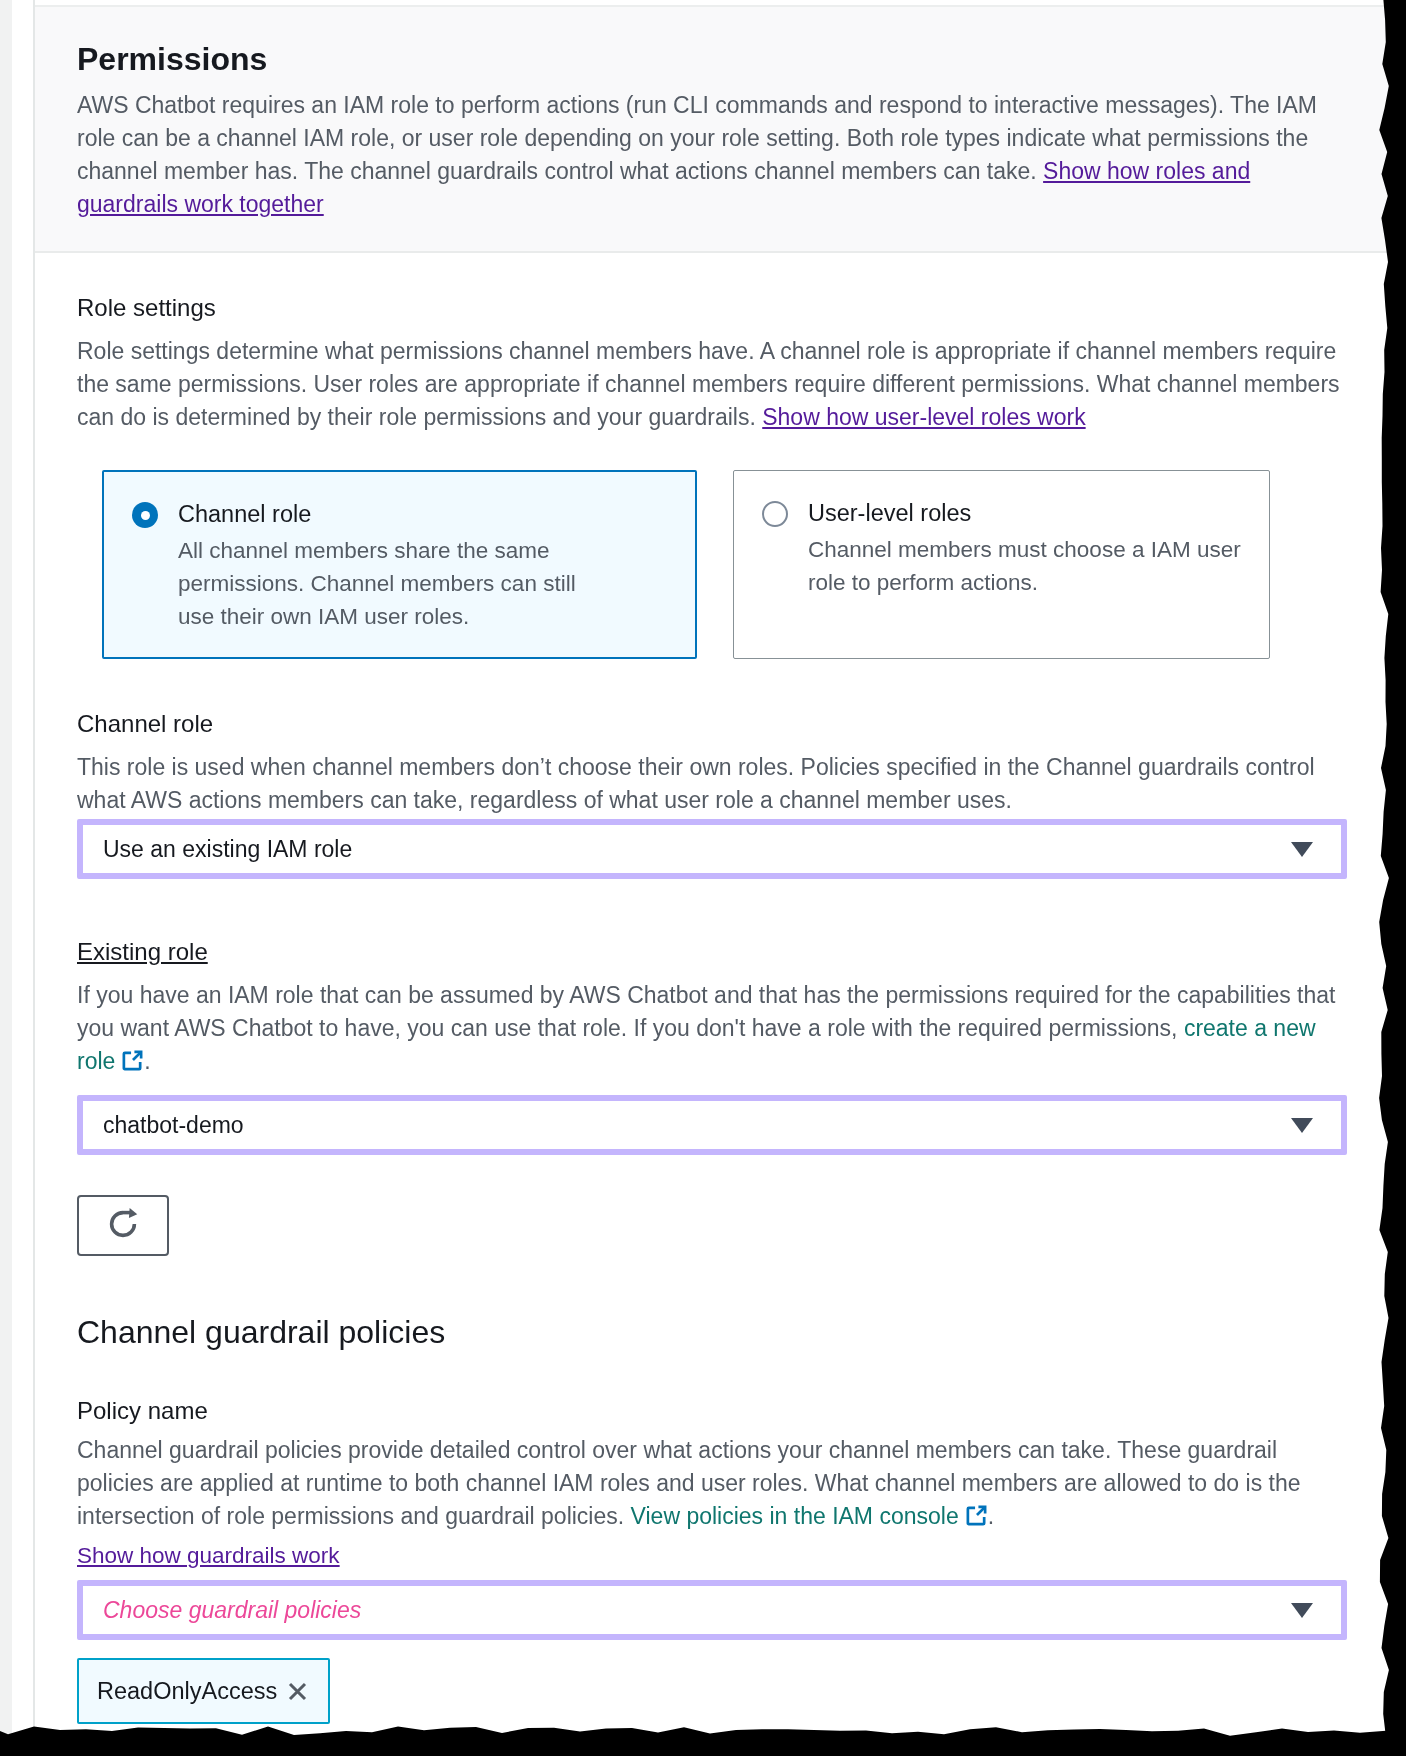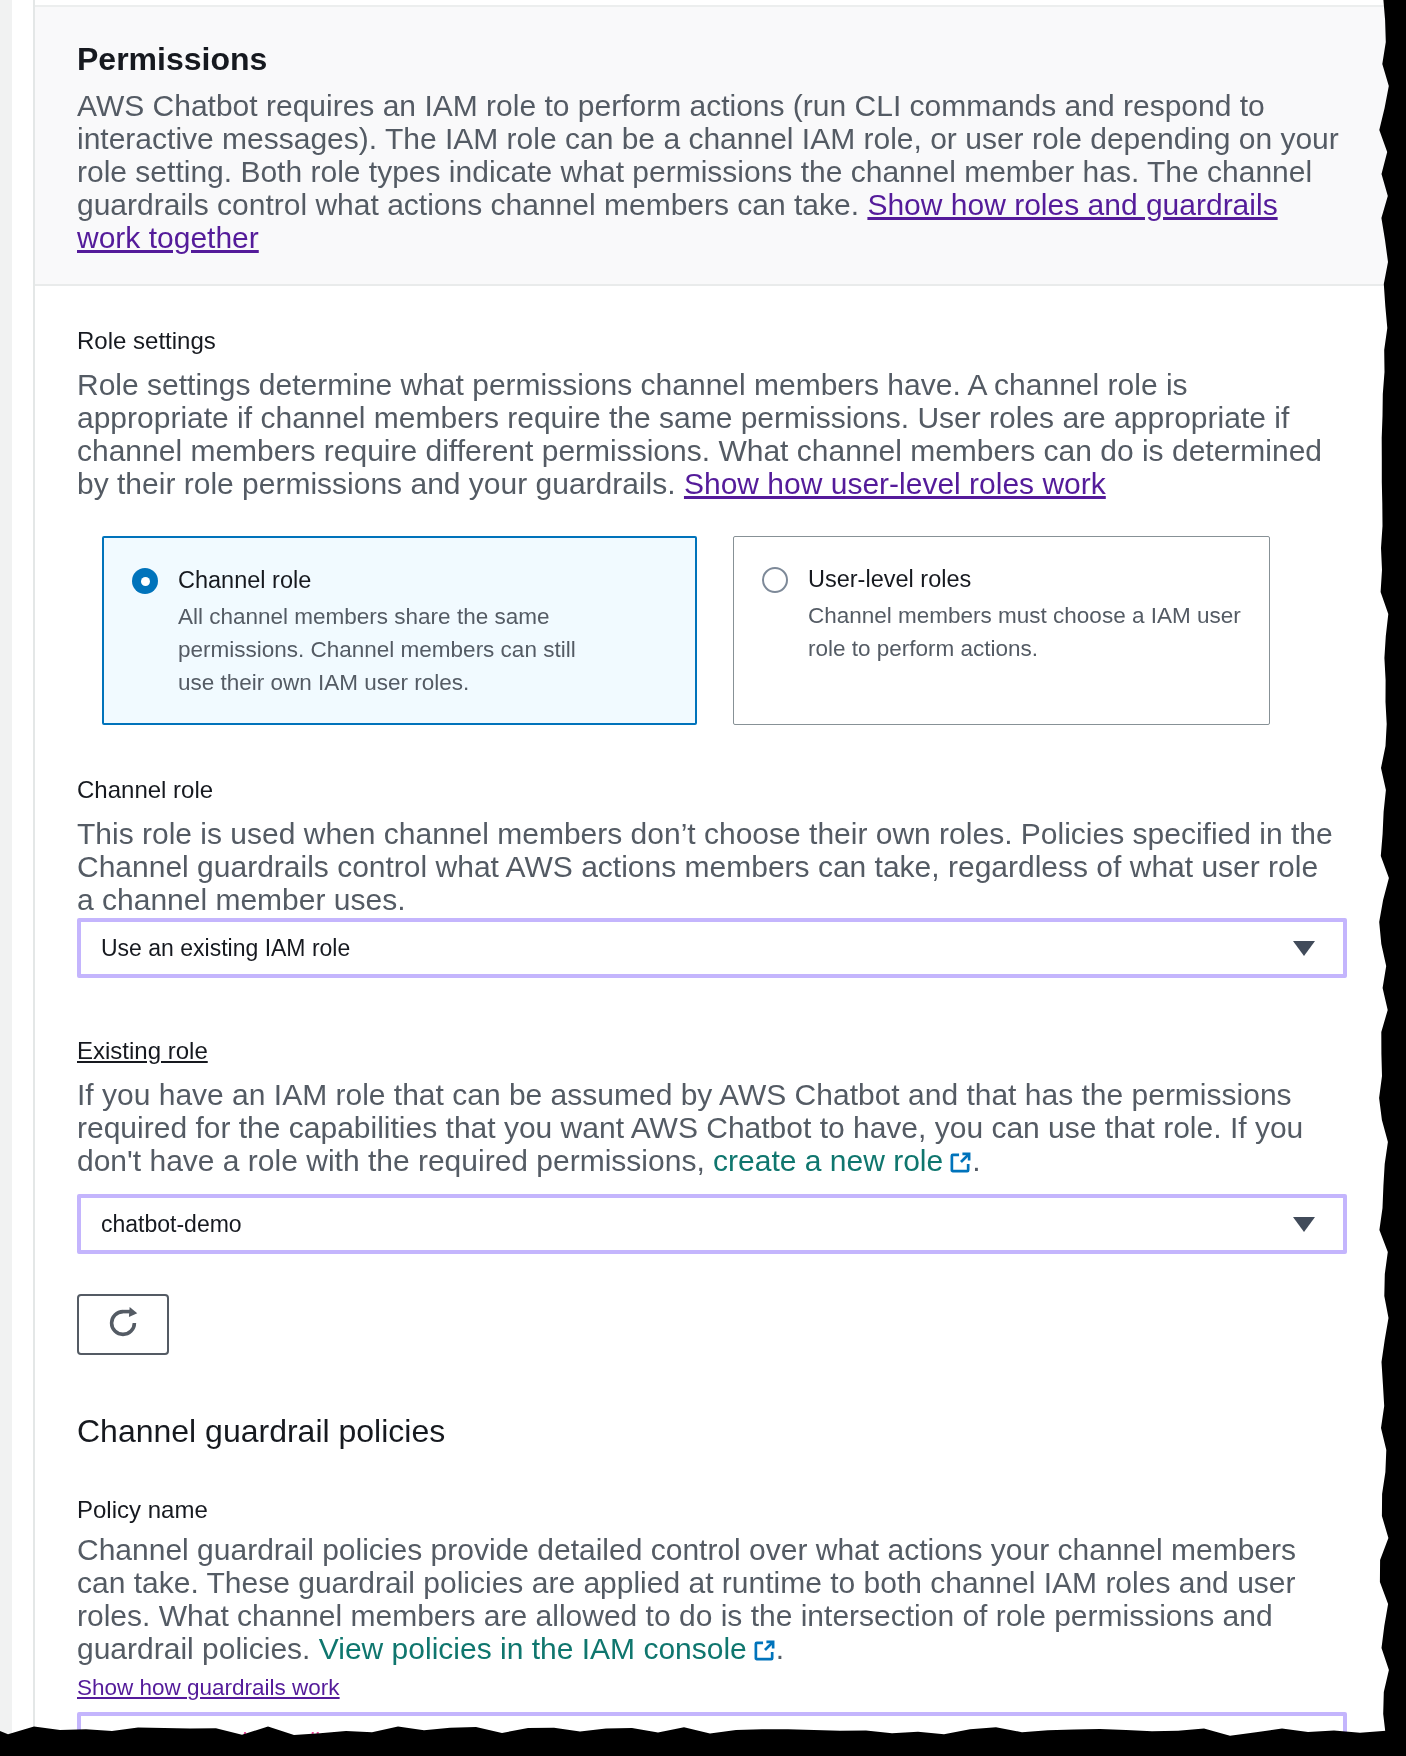--- a/index.html
+++ b/index.html
@@ -13,21 +13,21 @@
   .panel{
     position:absolute;left:33px;top:0;width:1373px;min-height:1756px;
     border-left:2px solid #e4e7e7;background:#ffffff;
   }
   
   .panel-header{
     background:#f9f9fa;border-top:2px solid #eceeee;border-bottom:2px solid #e9ebeb;
     margin-top:5px;padding:34px 60px 30px 42px;
   }
   h1.page-title{margin:0;font-size:32px;line-height:36px;font-weight:700;color:#16191f;}
-  p.desc{margin:12px 8px 0 0;font-size:30px;line-height:33px;color:#545b64;max-width:1272px;}
+  p.desc{margin:12px 8px 0 0;font-size:23px;line-height:33px;color:#545b64;max-width:1272px;}
   a.plink{color:#541b9a;text-decoration:underline;cursor:pointer;}
   a.blink{color:#0f766e;text-decoration:none;cursor:pointer;font-weight:500;}
   .ext-icon{display:inline-block;vertical-align:-3px;margin-left:6px;}
   
   .content{padding:40px 60px 0 42px;}
   .sub-title{font-size:24px;line-height:30px;font-weight:400;color:#16191f;margin:0;}
   .field-label{font-size:24px;line-height:30px;color:#16191f;}
   .mt-lg{margin-top:58px;text-decoration:underline;}
   .mt-md{margin-top:50px;}
   .mt-sm{margin-top:44px;}
@@ -45,21 +45,21 @@
   .radio.on{border:none;background:#0073bb;}
   .radio.on::after{content:"";position:absolute;left:8.5px;top:8.5px;width:9px;height:9px;border-radius:50%;background:#ffffff;}
   .card-text{margin-left:20px;}
   .card-title{font-size:23.5px;line-height:32px;color:#16191f;}
   .card-desc{font-size:22.5px;line-height:33px;color:#545b64;margin-top:4px;}
   .card1 .card-desc{max-width:428px;}
   .card2 .card-desc{max-width:462px;}
   
   .select{
     box-sizing:border-box;width:1270px;height:60px;margin-top:2px;
-    border:4px solid #c4b5fd;border-radius:2px;background:#fff;
+    border:6px solid #c4b5fd;border-radius:2px;background:#fff;
     display:flex;align-items:center;padding:0 28px 0 20px;cursor:pointer;
   }
   .select .value{font-size:23px;color:#16191f;flex:1;}
   .select .value.placeholder{font-style:italic;color:#ec4899;}
   .caret{width:0;height:0;border-left:11px solid transparent;border-right:11px solid transparent;border-top:15px solid #414b5a;}
   
   .refresh-btn{
     box-sizing:border-box;width:92px;height:61px;margin-top:40px;border:2px solid #545b64;border-radius:4px;
     background:#fff;display:flex;align-items:center;justify-content:center;cursor:pointer;padding:0;
   }

